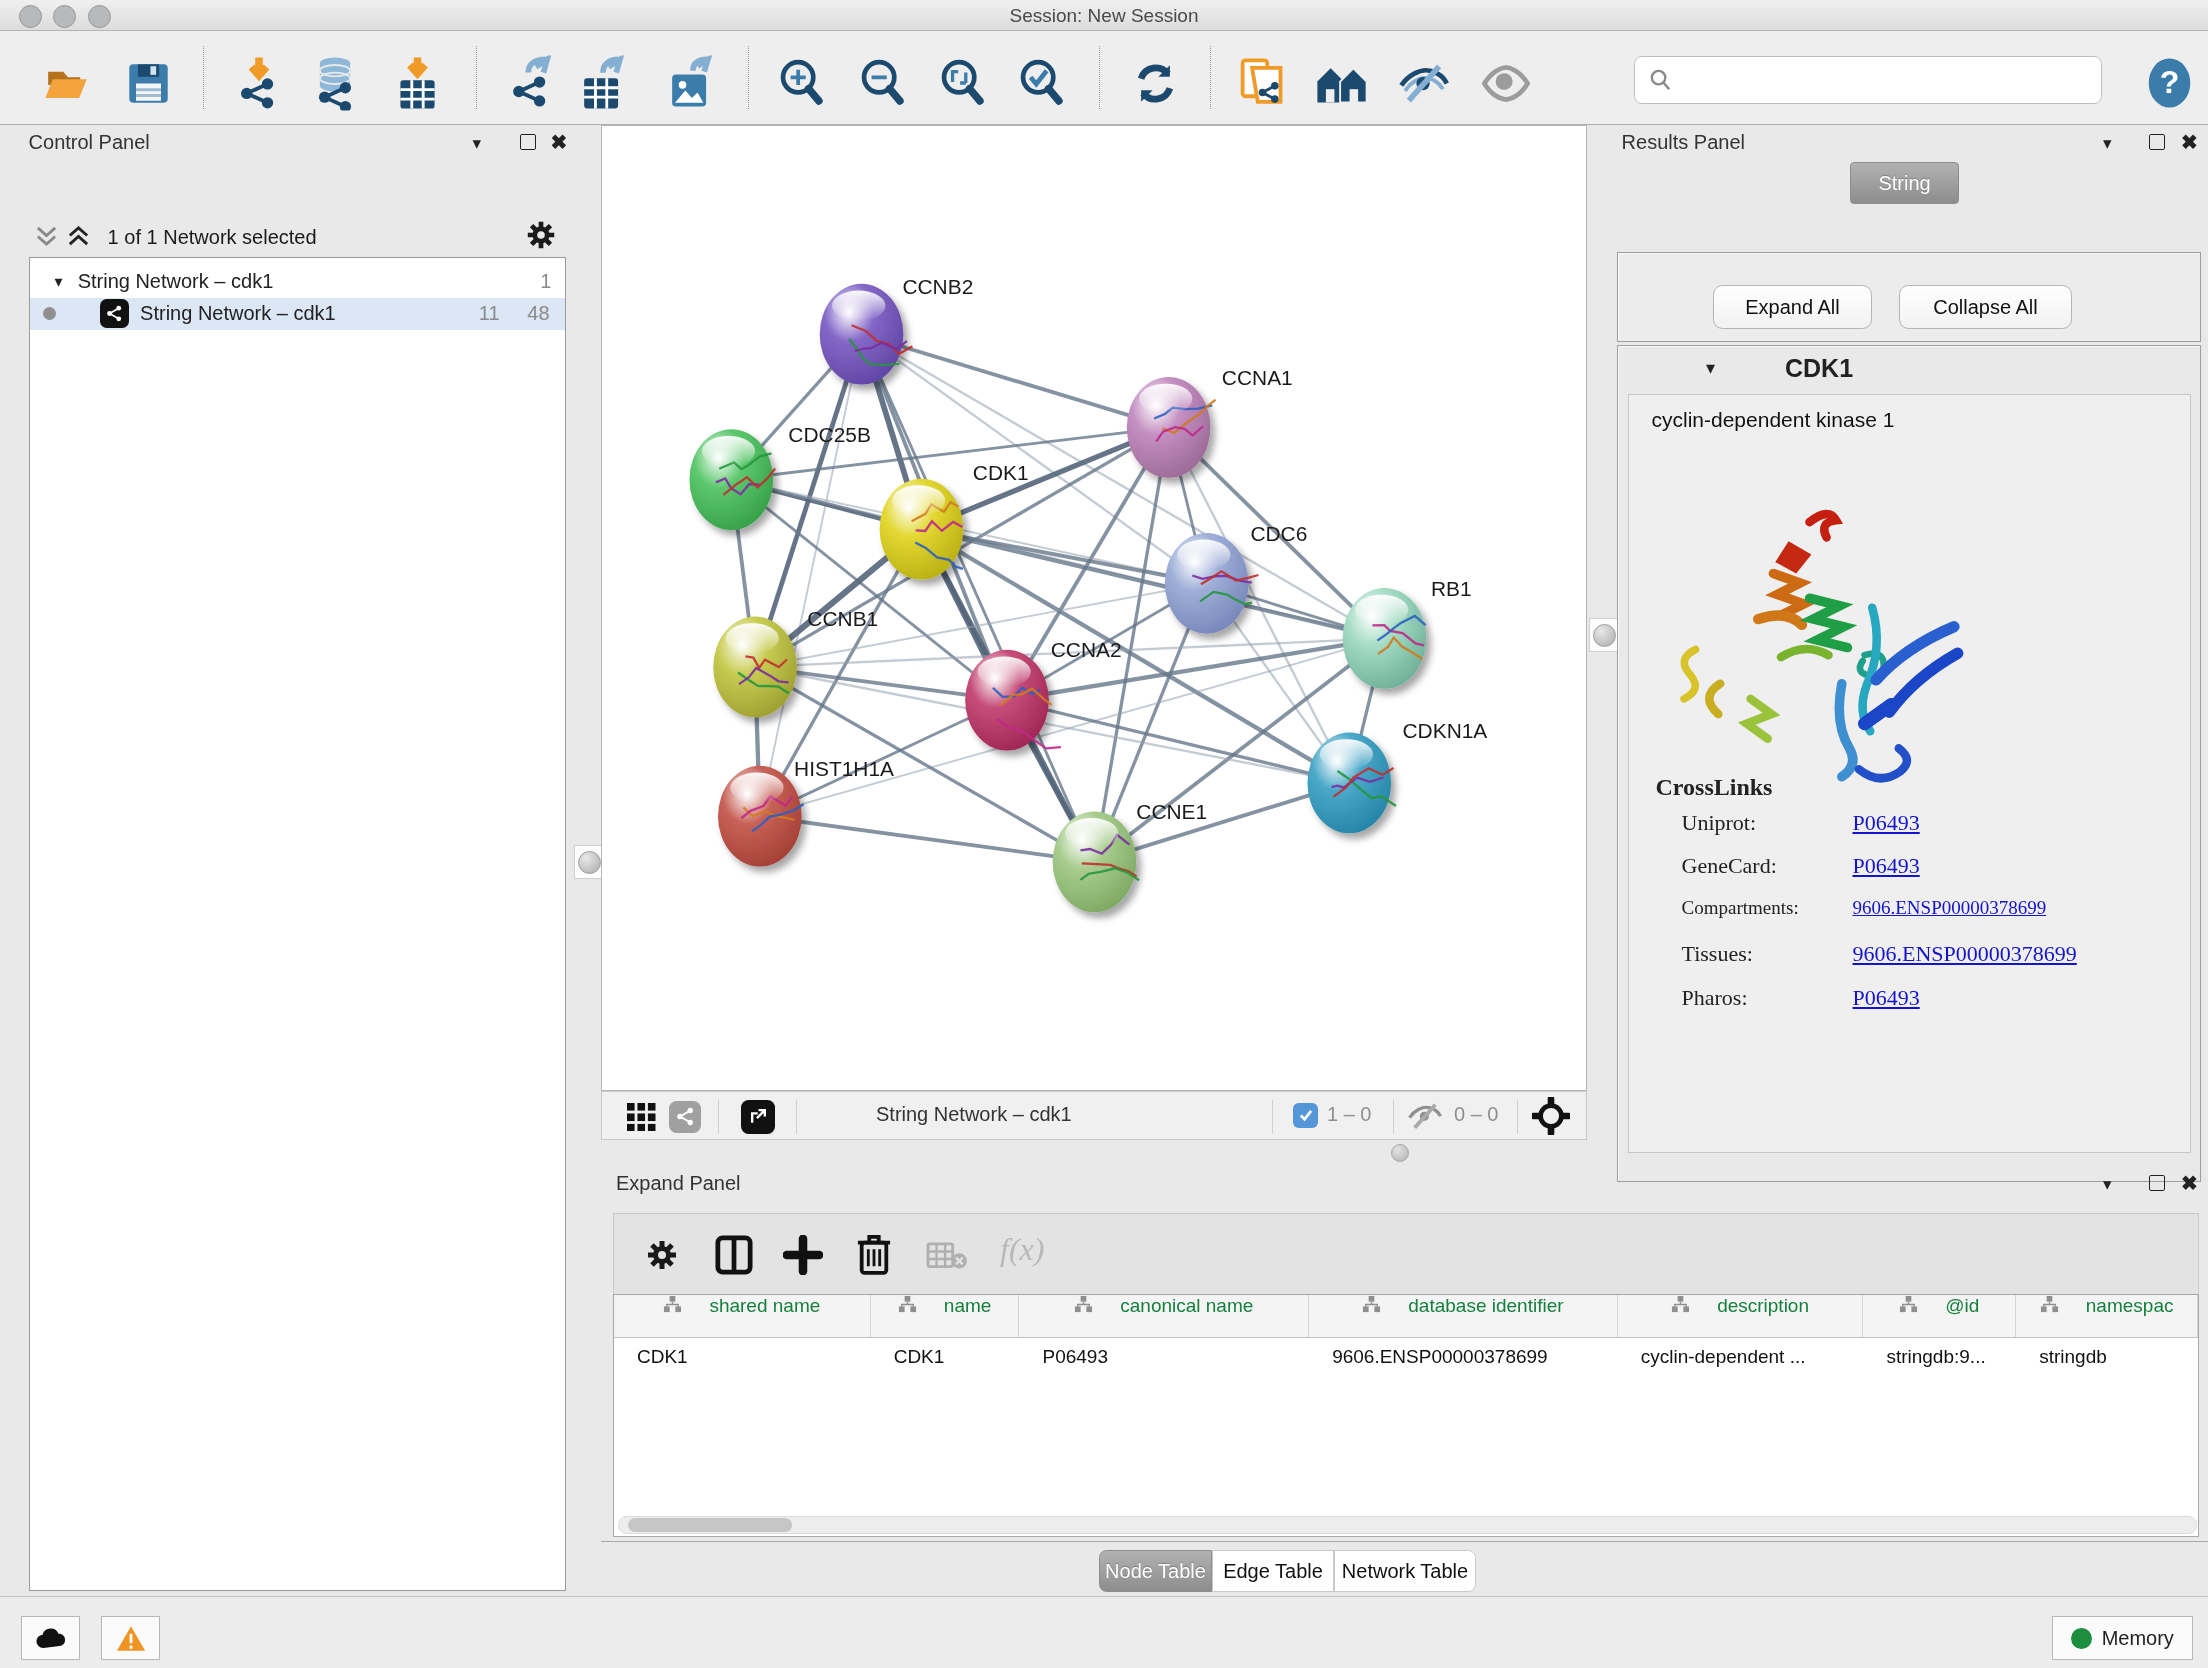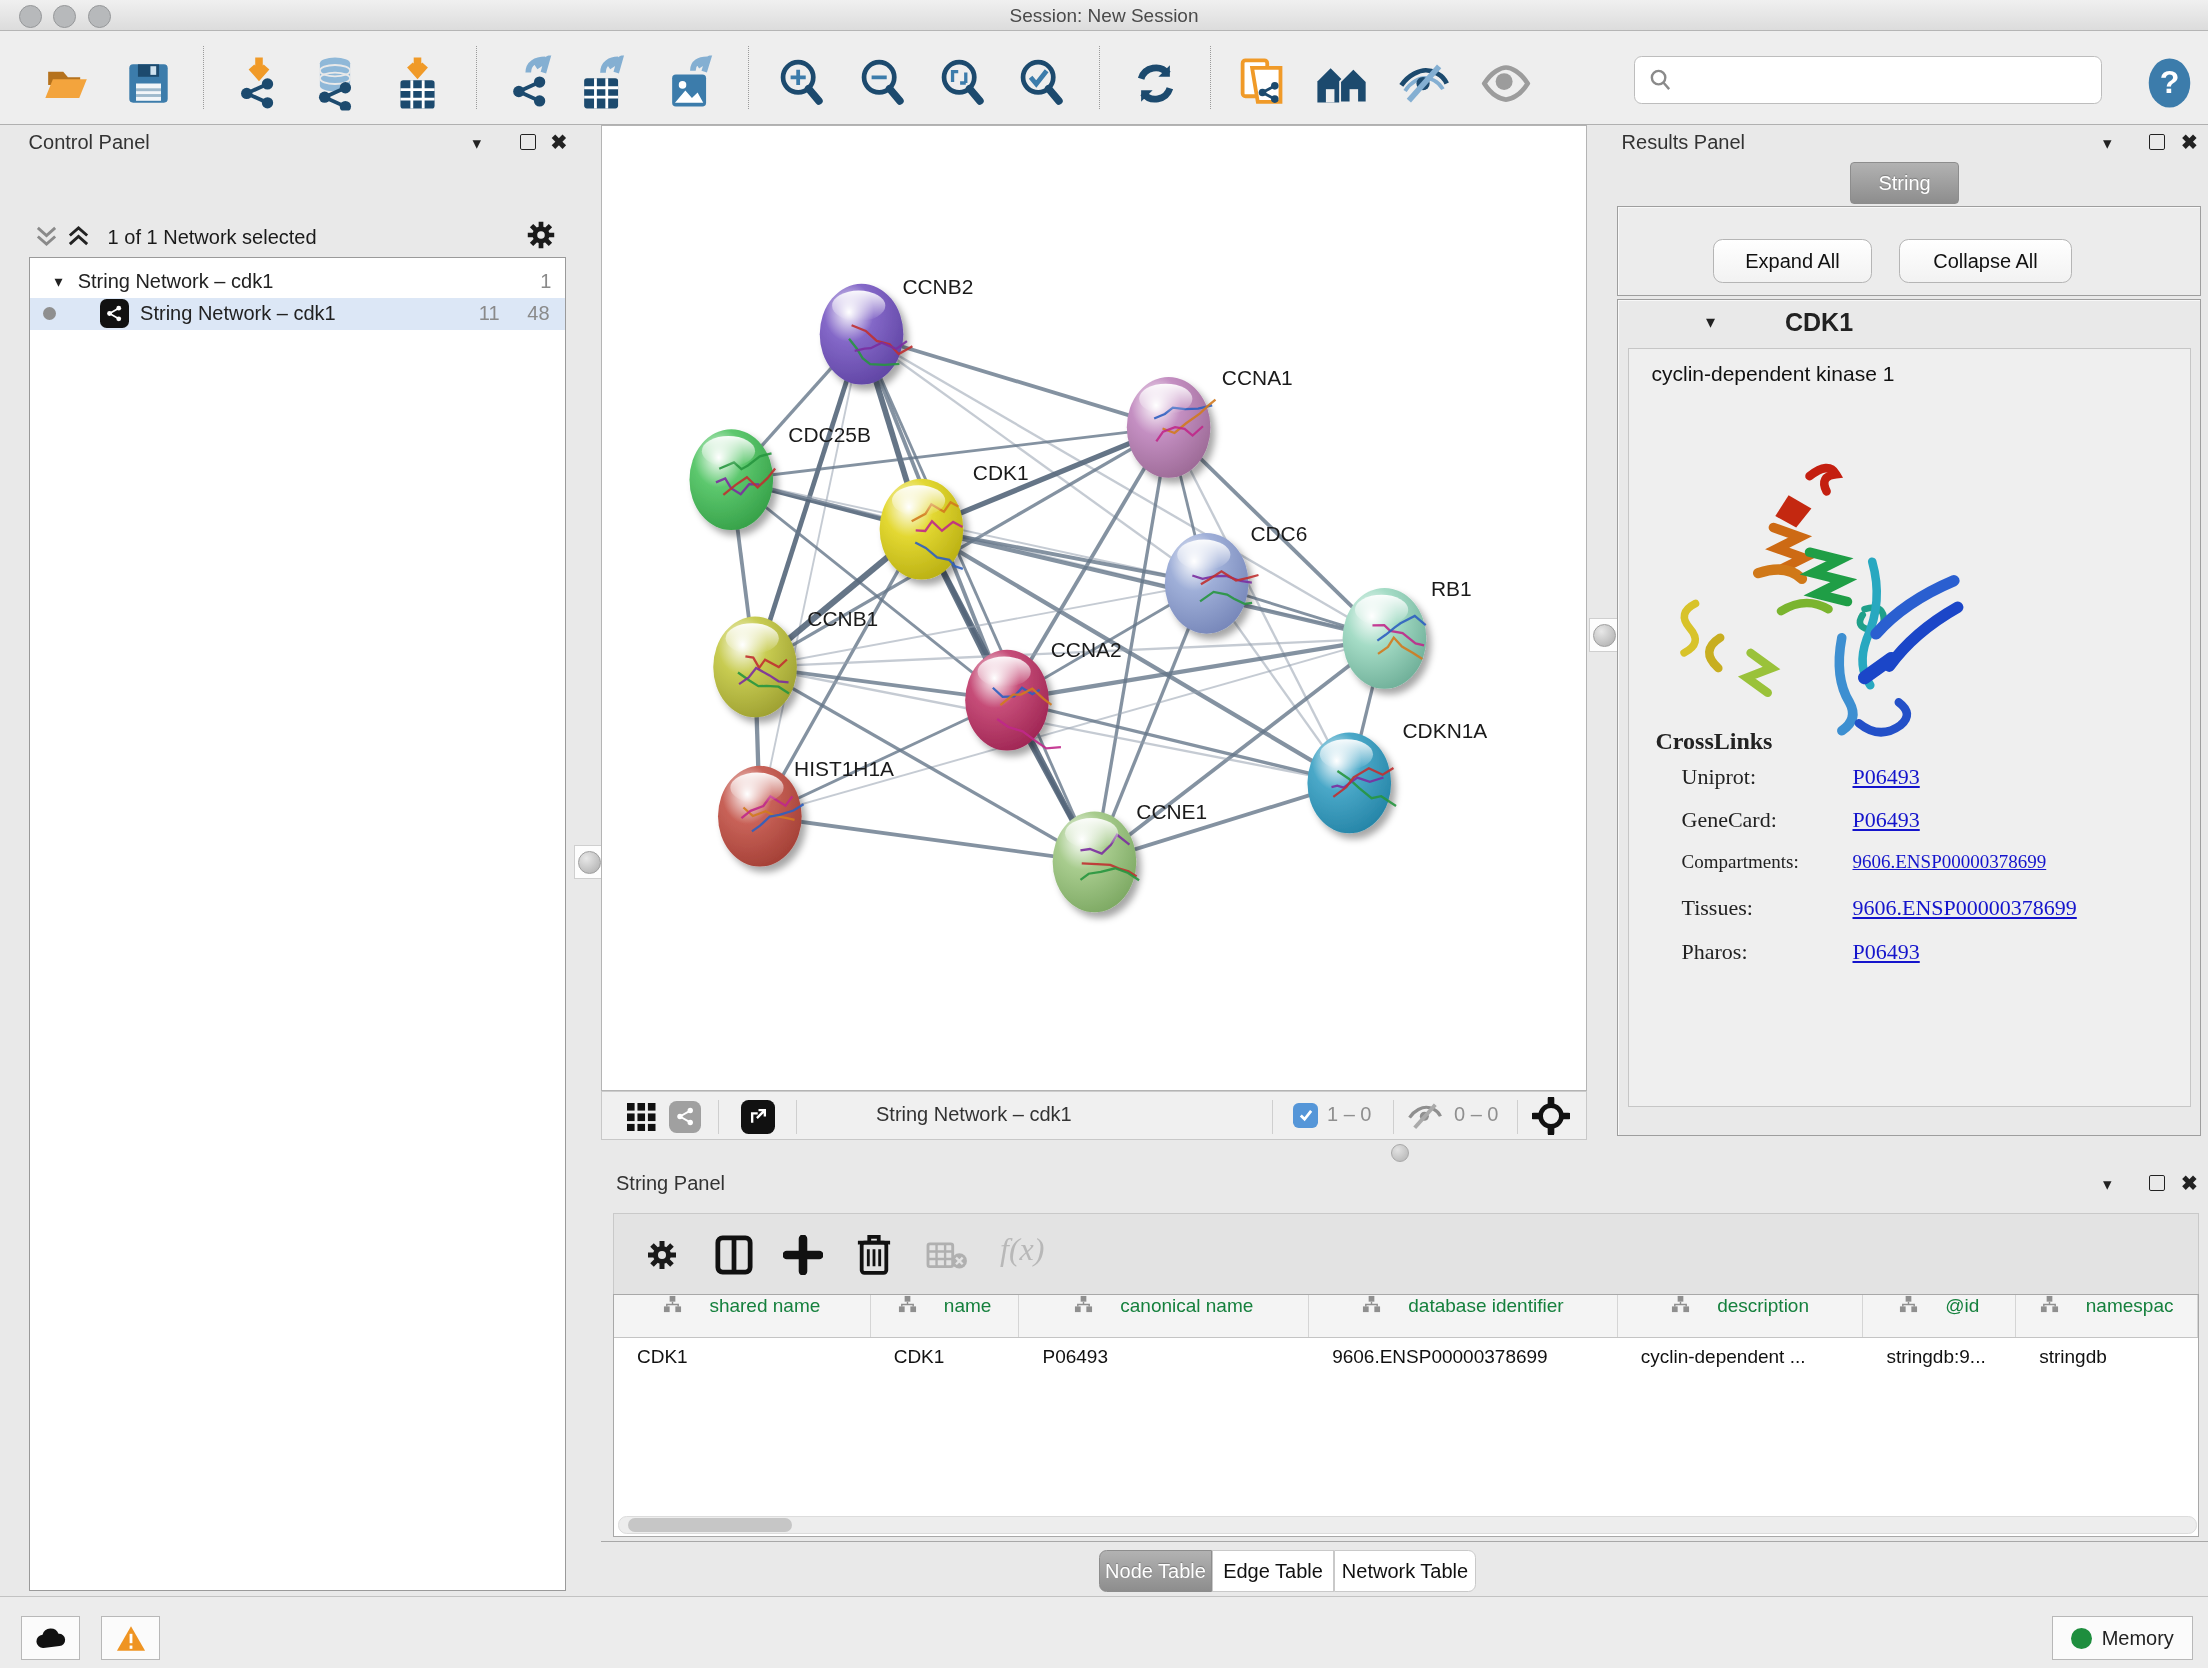--- a/index.html
+++ b/index.html
@@ -40,21 +40,21 @@
   .selrow{background:#dce7f6;}
   .shareicon{width:28.5px;height:28.5px;border-radius:6.7px;background:#111;display:flex;align-items:center;justify-content:center;}
   .handle-sq{background:#fdfdfd;border:1px solid #cfcfcf;display:flex;align-items:center;justify-content:center;}
   .handle-dot{width:21px;height:21px;border-radius:50%;background:radial-gradient(circle at 35% 30%,#e8e8e8,#ababab);border:1px solid #9e9e9e;}
   
   #nettoolbar{left:601px;top:1091px;width:986px;height:49px;background:#f0f0f0;
               border:1px solid #c8c8c8;border-top:1px solid #cccccc;box-sizing:border-box;}
   .ntsep{position:absolute;top:7.6px;height:34px;border-left:1px solid #cfcfcf;}
   .ntgray{color:#8f8f8f;font-size:20px;}
   
-  .sunkbox{background:#ececec;border:1px solid #9e9e9e;box-shadow:inset 1px 1px 0 #f8f8f8;}
+  .sunkbox{background:#ececec;border:1px solid #9e9e9e;box-shadow:inset 1px 1px 0 #f8f8f8;margin-top:46px;}
   .btn{background:linear-gradient(#ffffff,#f2f2f2);border:1px solid #b5b5b5;border-radius:9.5px;
        font-size:20px;display:flex;align-items:center;justify-content:center;color:#111;}
   .serif{font-family:"Liberation Serif",serif;}
   .xlink{color:#1414cc;text-decoration:underline;}
   
   #tbltoolbar{left:613px;top:1213px;width:1586px;height:82px;background:#e3e3e3;border:1px solid #c9c9c9;box-sizing:border-box;}
   #datatable{left:613px;top:1294px;width:1586px;height:243px;background:#fff;border:1px solid #a8a8a8;box-sizing:border-box;overflow:hidden;}
   #thead{display:flex;height:42px;background:#f4f4f4;border-bottom:1.9px solid #c4c4c4;align-items:stretch;}
   .th{display:flex;align-items:flex-start;border-right:1px solid #d5d5d5;box-sizing:border-box;
       font-size:19px;color:#15803d;justify-content:center;gap:27px;}
@@ -607,21 +607,21 @@
             <div class="serif" style="position: absolute; left: 53px; top: 458px; font-size: 22px; width: 495px;"><span>GeneCard:</span><span class="xlink" style="position: absolute; left: 171px;">P06493</span></div>
             <div class="serif" style="position: absolute; left: 53px; top: 502px; font-size: 19px; width: 495px;"><span>Compartments:</span><span class="xlink" style="position: absolute; left: 171px;">9606.ENSP00000378699</span></div>
             <div class="serif" style="position: absolute; left: 53px; top: 546px; font-size: 22px; width: 495px;"><span>Tissues:</span><span class="xlink" style="position: absolute; left: 171px;">9606.ENSP00000378699</span></div>
             <div class="serif" style="position: absolute; left: 53px; top: 590px; font-size: 22px; width: 495px;"><span>Pharos:</span><span class="xlink" style="position: absolute; left: 171px;">P06493</span></div>
           </div>
       </div>
     </div>
   </div>
 
   <div class="abs" style="left:601px;top:1154px;width:1607px;height:440px">
-    <span class="abs panel-title" style="left:15px;top:18px">String Panel</span>
+    <span class="abs panel-title" style="left:15px;top:18px">Expand Panel</span>
     <span class="abs collapse-arrow" style="left:1502px;top:20px">▾</span>
     <span class="abs float-box" style="left:1548px;top:21px"></span>
     <span class="abs close-x" style="left:1580px;top:17px">✖</span>
   </div>
 
   <div class="abs" id="tbltoolbar">
     <svg class="abs" style="left:30px;top:23px" width="36" height="36" viewBox="0 0 36 36">
         <g fill="#1a1a1a">
           <circle cx="18" cy="18" r="9"></circle>
           <g stroke="#1a1a1a" stroke-width="5">

